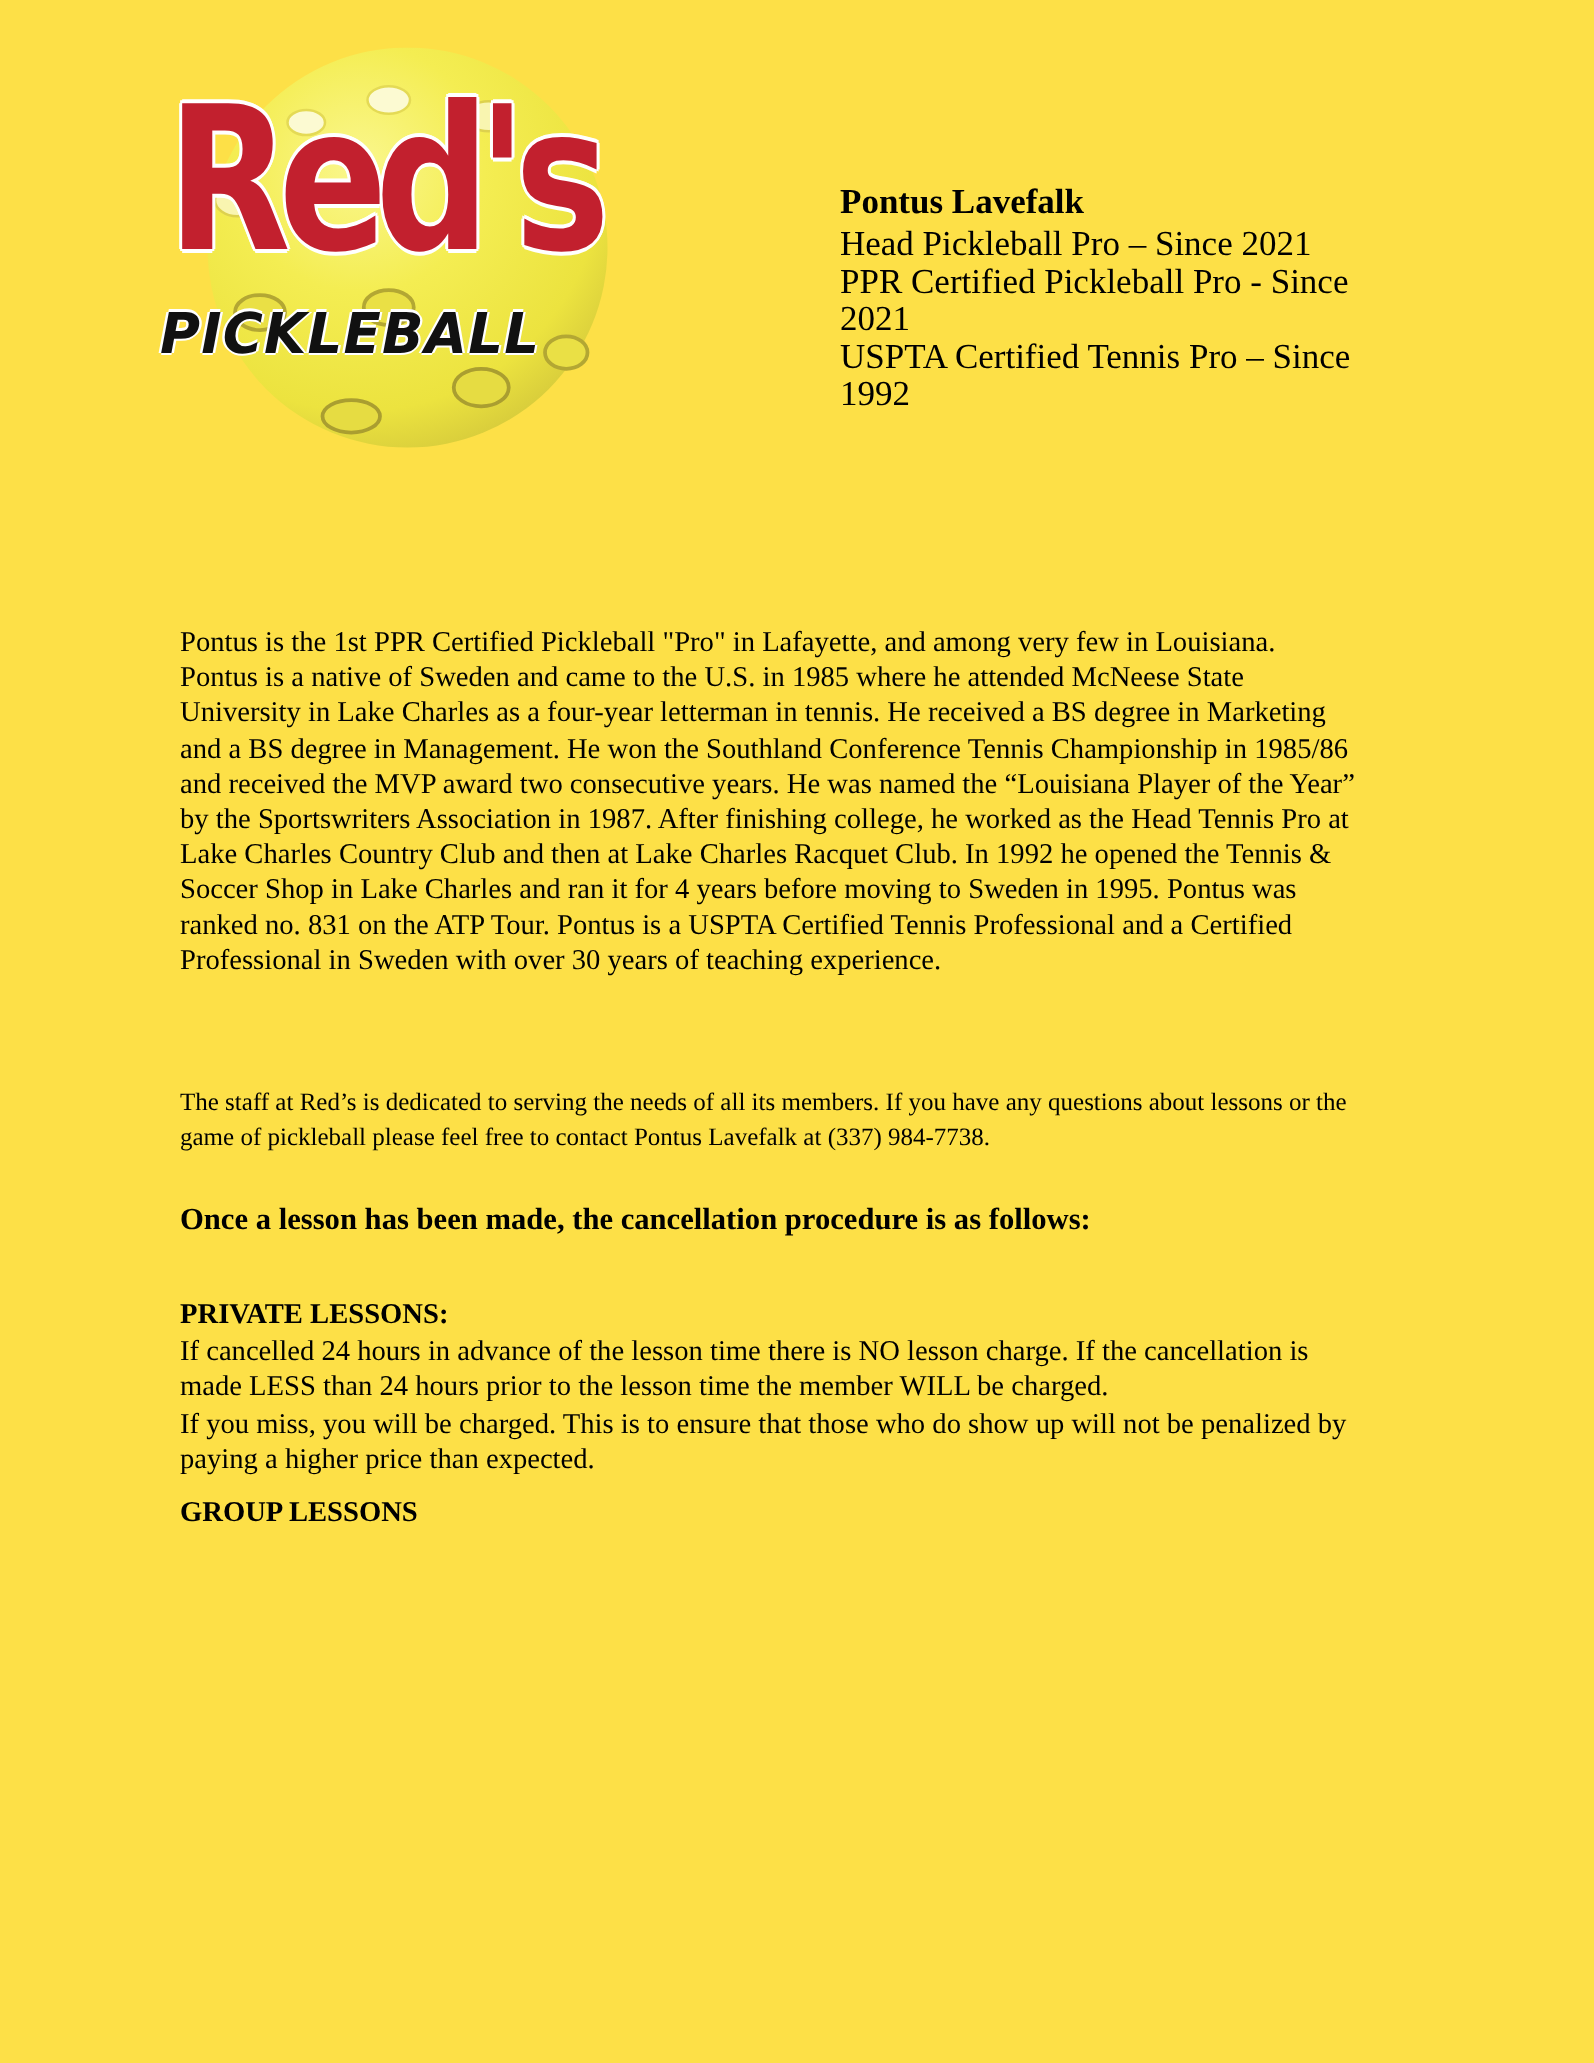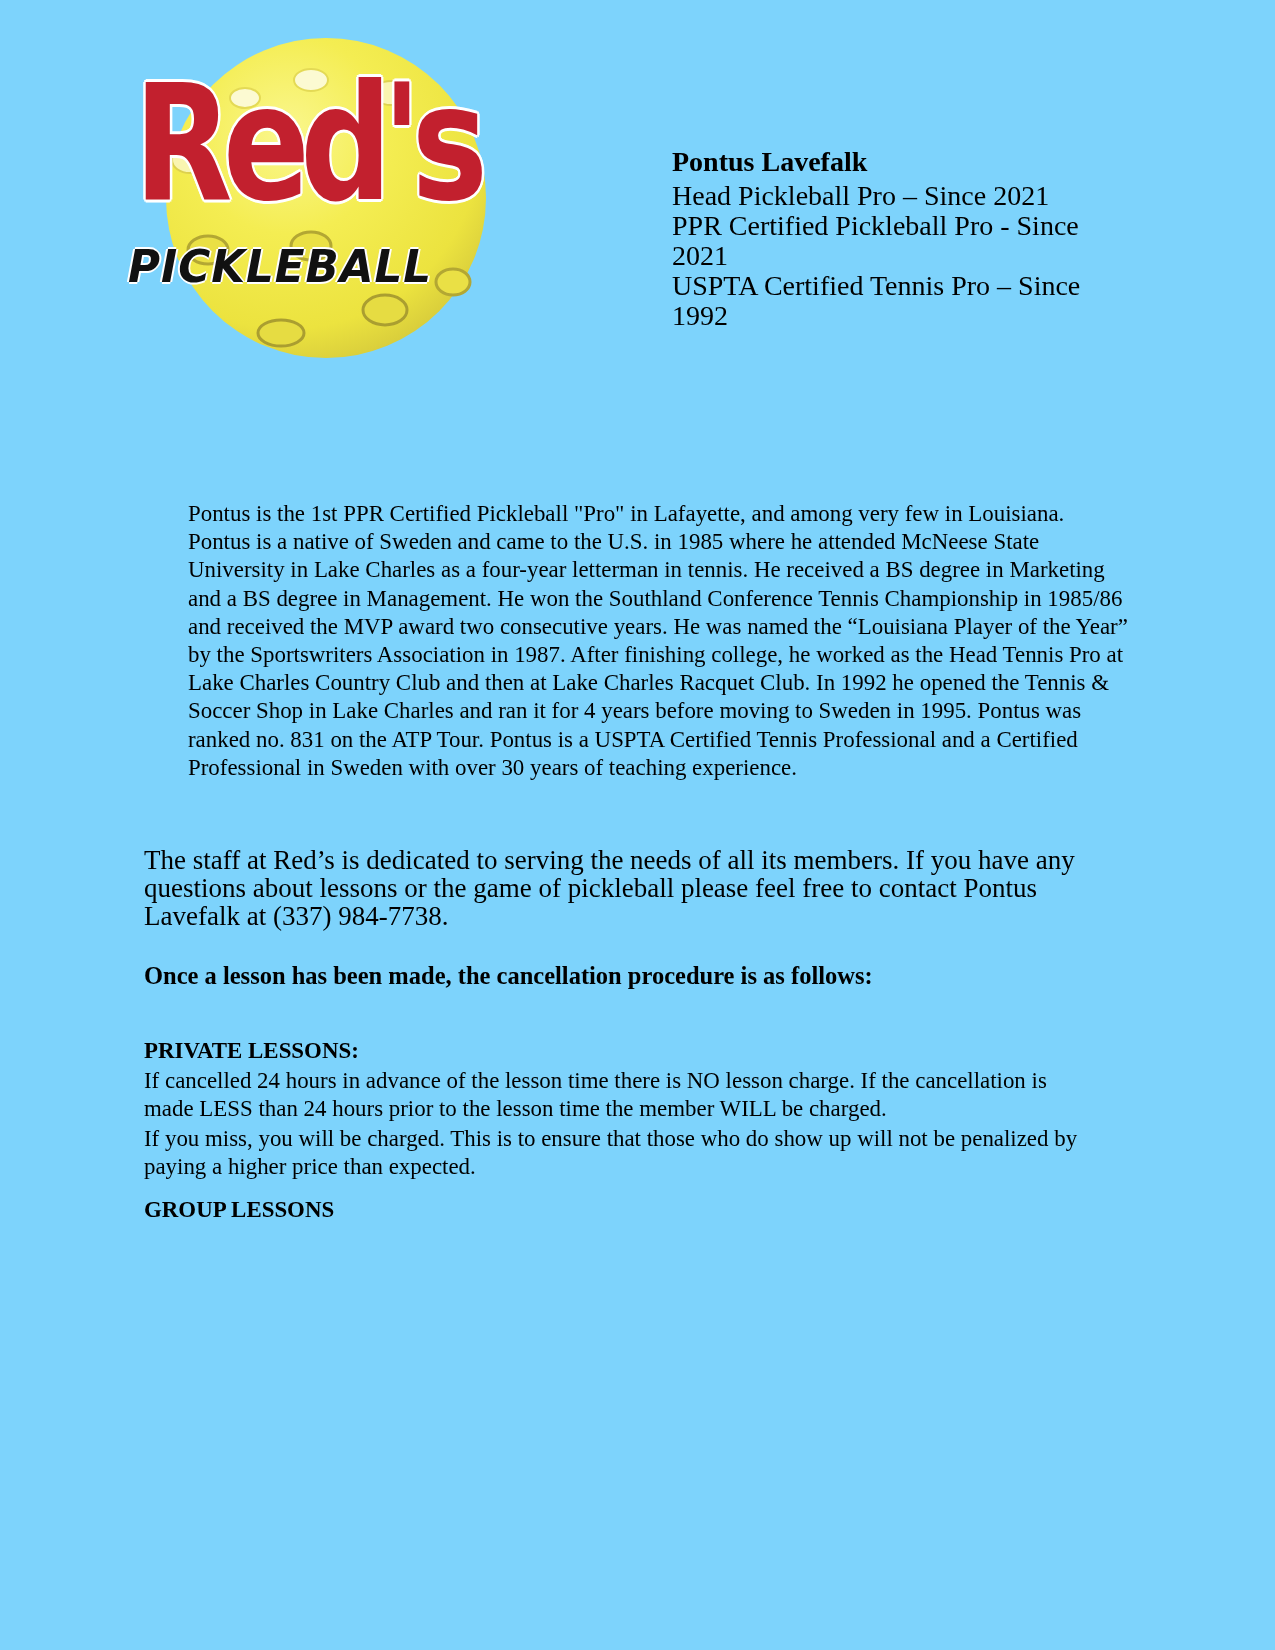--- a/index.html
+++ b/index.html
@@ -1,21 +1,21 @@
 <!DOCTYPE html>
 <html><head>
 <meta charset="utf-8">
 <style>
   * { margin:0; padding:0; box-sizing:border-box; }
   html,body { background:#888; }
   .page {
     position:relative;
     width:1275px; height:1650px;
     margin:0 auto;
-    background:#7dd3fc;
+    background:#fde047;
     font-family:"Liberation Serif", serif;
     color:#000;
     overflow:hidden;
   }
 
   
   .logo { position:absolute; left:126px; top:38px; width:375px; height:325px; }
   .logo svg { position:absolute; left:0; top:0; }
   .brand {
     position:absolute; left:8px; top:22px;
@@ -46,22 +46,22 @@
   }
 
   
   .contact { position:absolute; left:672px; top:146px; width:440px; }
   .contact-name { font-size:28px; font-weight:bold; margin-bottom:3px; }
   .contact-line { font-size:28px; line-height:30px; }
 
   
   .blk { position:absolute; left:144px; width:940px; }
   .h-intro   { top:432px; font-size:25px; font-weight:bold; }
-  .p-bio     { top:500px; font-size:22.9px; line-height:28.2px;margin-left:44px; }
-  .p-staff   { top:846px; font-size:27px; line-height:28.2px; }
+  .p-bio     { top:500px; font-size:22.9px; line-height:28.2px; }
+  .p-staff   { top:868px; font-size:20px; line-height:28.2px; }
   .h-cancel  { top:962px; font-size:24.5px; font-weight:bold; }
   .h-sub     { font-size:22.9px; font-weight:bold; }
   .h-private { top:1038px; }
   .p-private { top:1067px; font-size:22.9px; line-height:28.2px; }
   .h-group   { top:1165px;margin-top:32px; }
   .p-group   { top:1125px; font-size:22.9px; line-height:28.2px; }
 </style>
 </head>
 <body>
 

